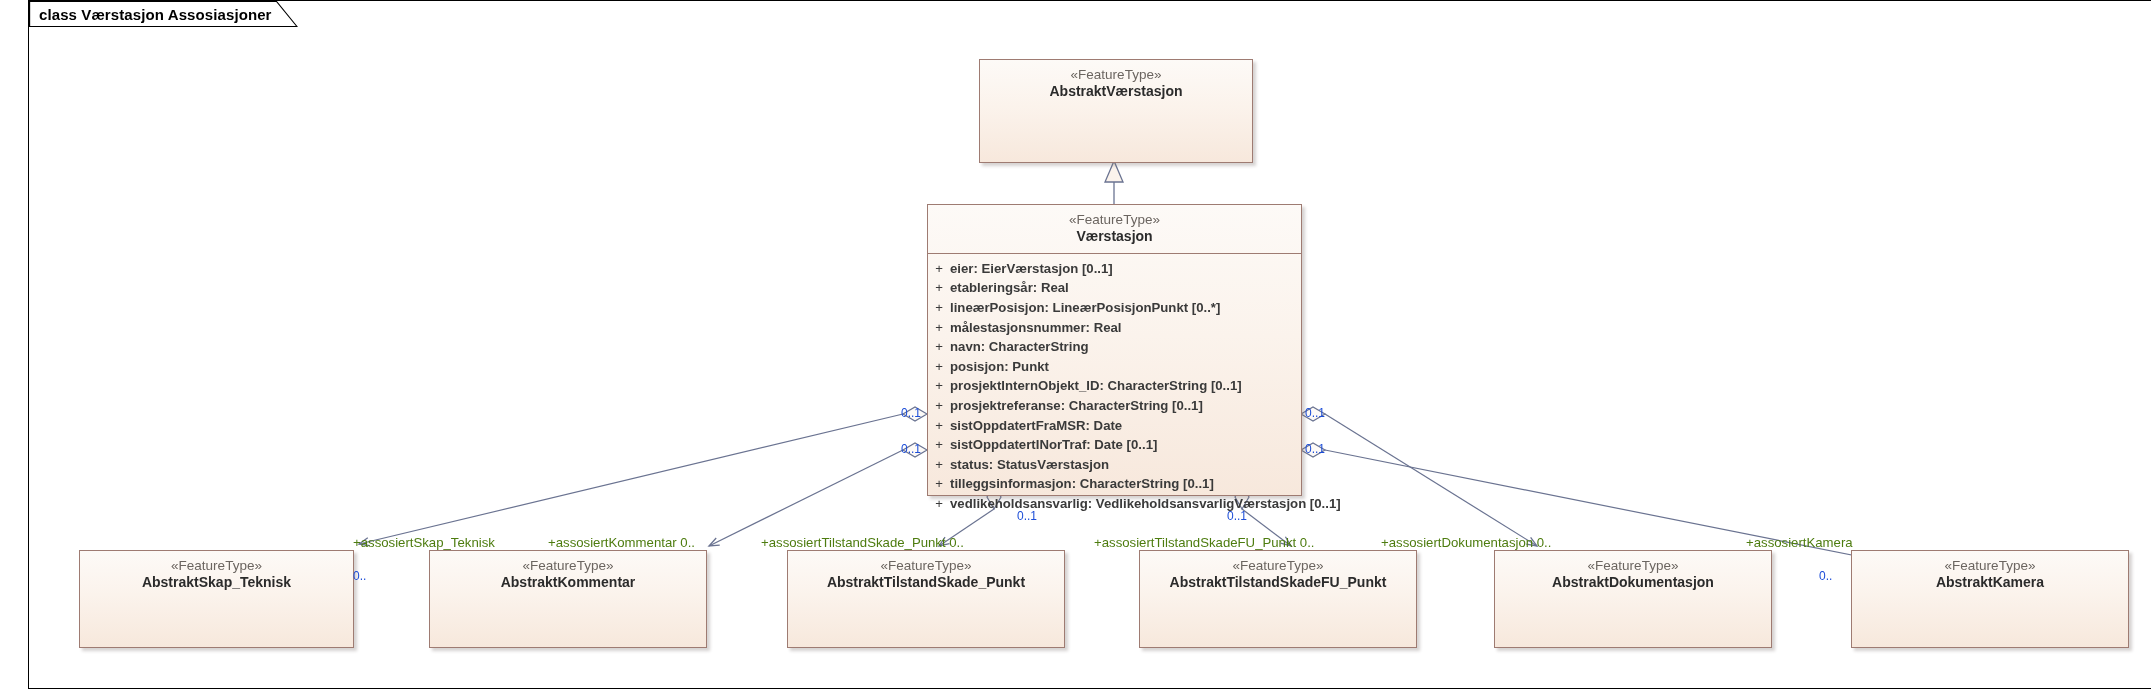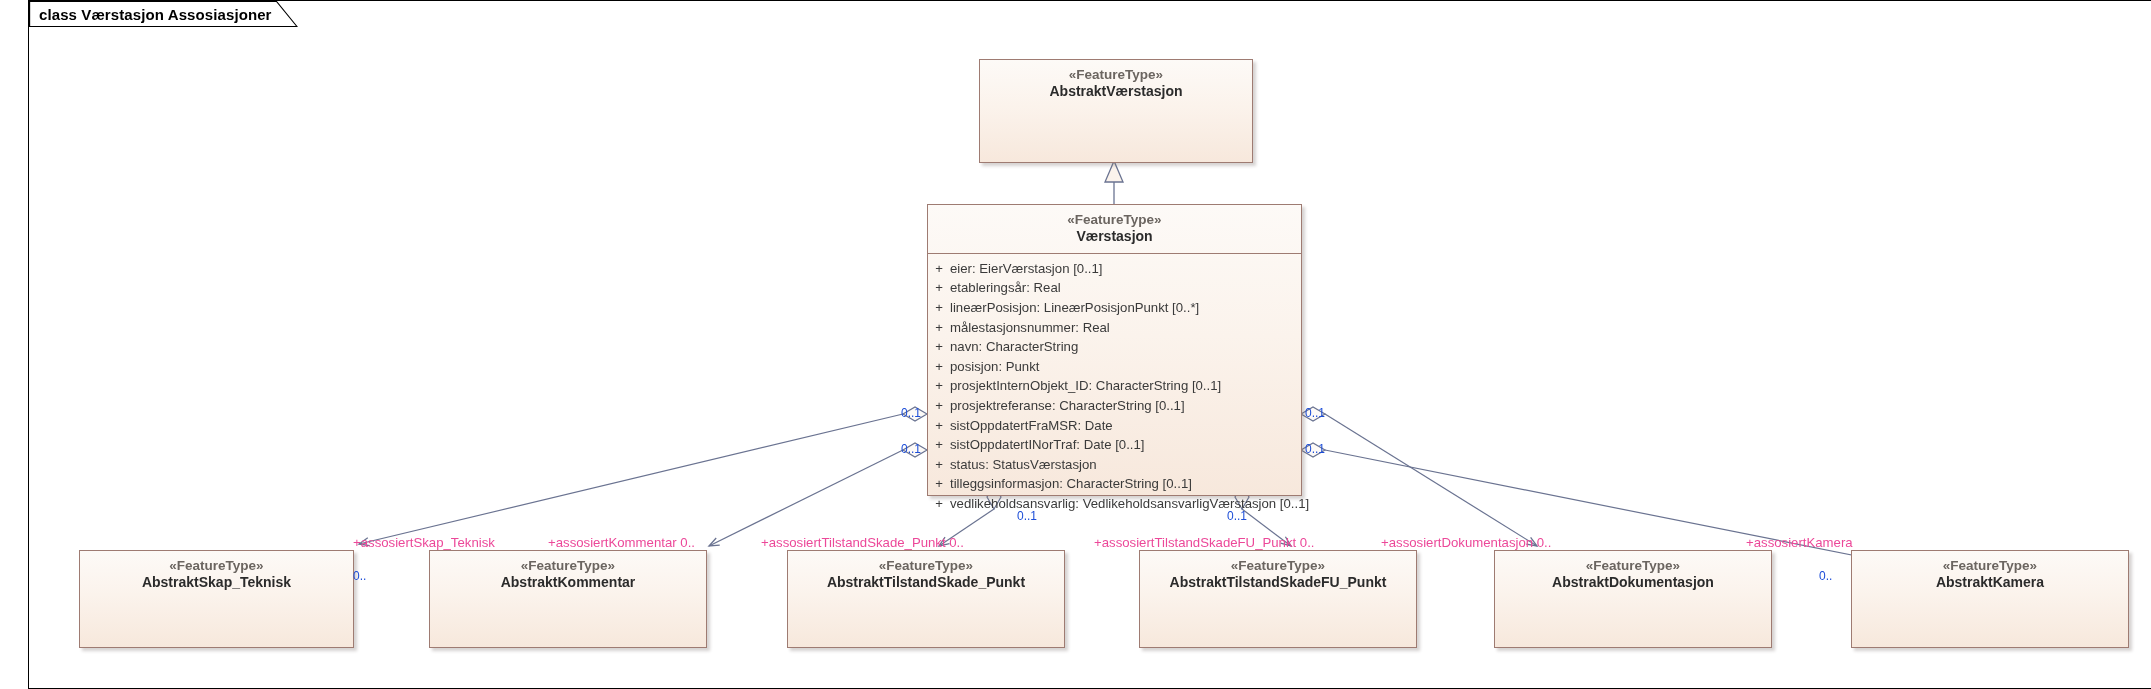--- a/index.html
+++ b/index.html
@@ -69,21 +69,20 @@
   .uml-head {
     padding: 7px 6px 8px 6px;
     text-align: center;
     line-height: 1.12;
   }
   .stereotype {
     display: block;
     font-size: 13.5px;
     color: #6B6560;
     white-space: nowrap;
-    font-weight: bold;
   }
   .cls-name {
     display: block;
     font-size: 14px;
     font-weight: bold;
     color: #2B2B2B;
     white-space: nowrap;
     margin-top: 2px;
   }
   .cls-name.abstract { }
@@ -102,26 +101,26 @@
     color: #3A3A3A;
     line-height: 19.6px;
     white-space: nowrap;
   }
   .attr-vis {
     width: 22px;
     text-align: center;
     flex: 0 0 22px;
     color: #3A3A3A;
   }
-  .attr-text { flex: 1 1 auto; }
+  .attr-text { flex: 1 1 auto; font-weight: bold; }
   
   .edge-label {
     position: absolute;
     font-size: 13.2px;
-    color: #ec4899;
+    color: #4d7c0f;
     white-space: nowrap;
     z-index: 20;
     background: transparent;
   }
   .mult-label { font-size: 12px; color: #1d4ed8; }
 </style>
 </head>
 <body>
 
 <div id="canvas">

